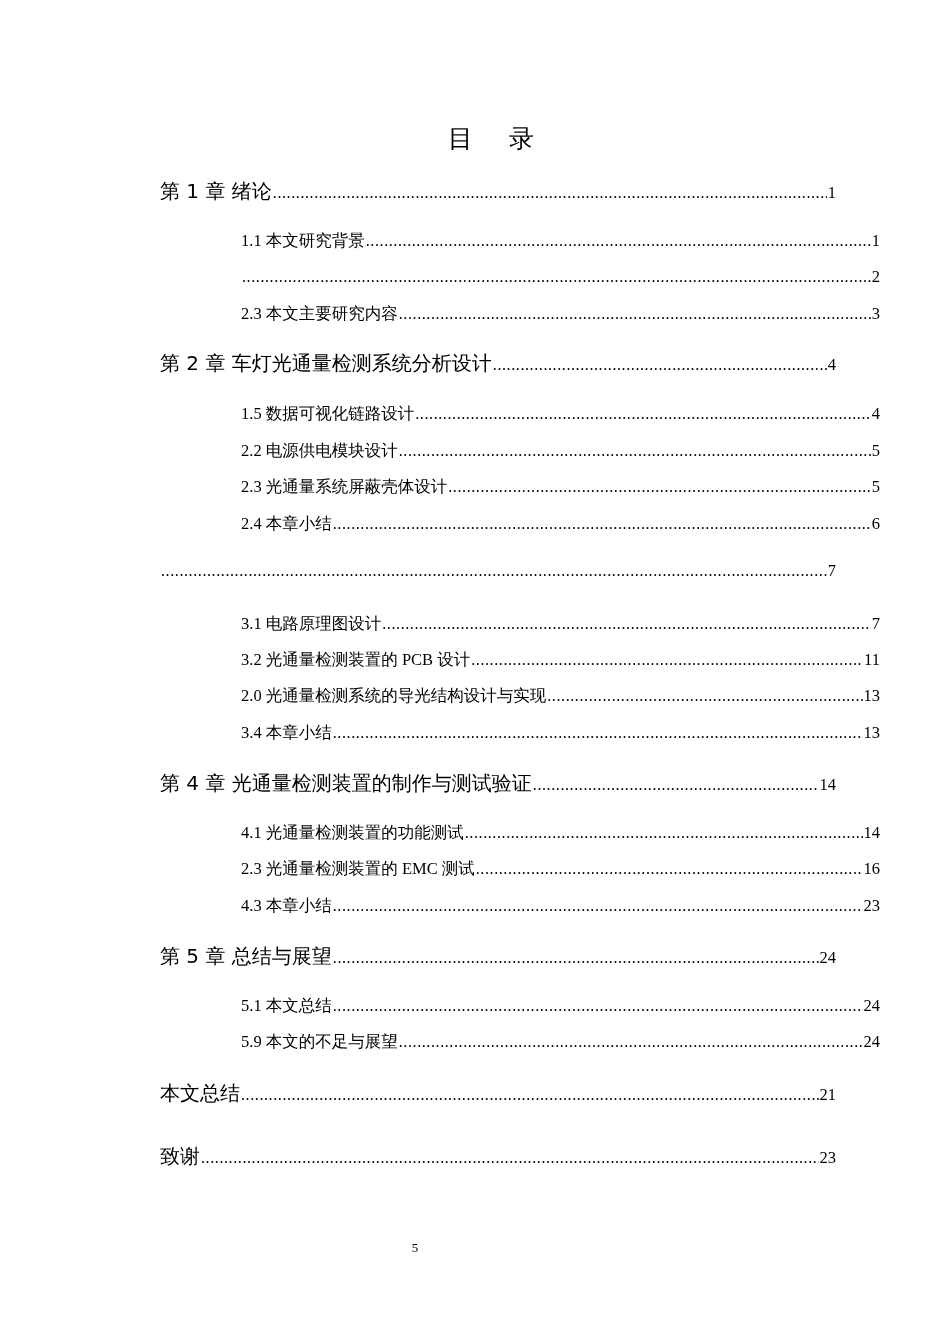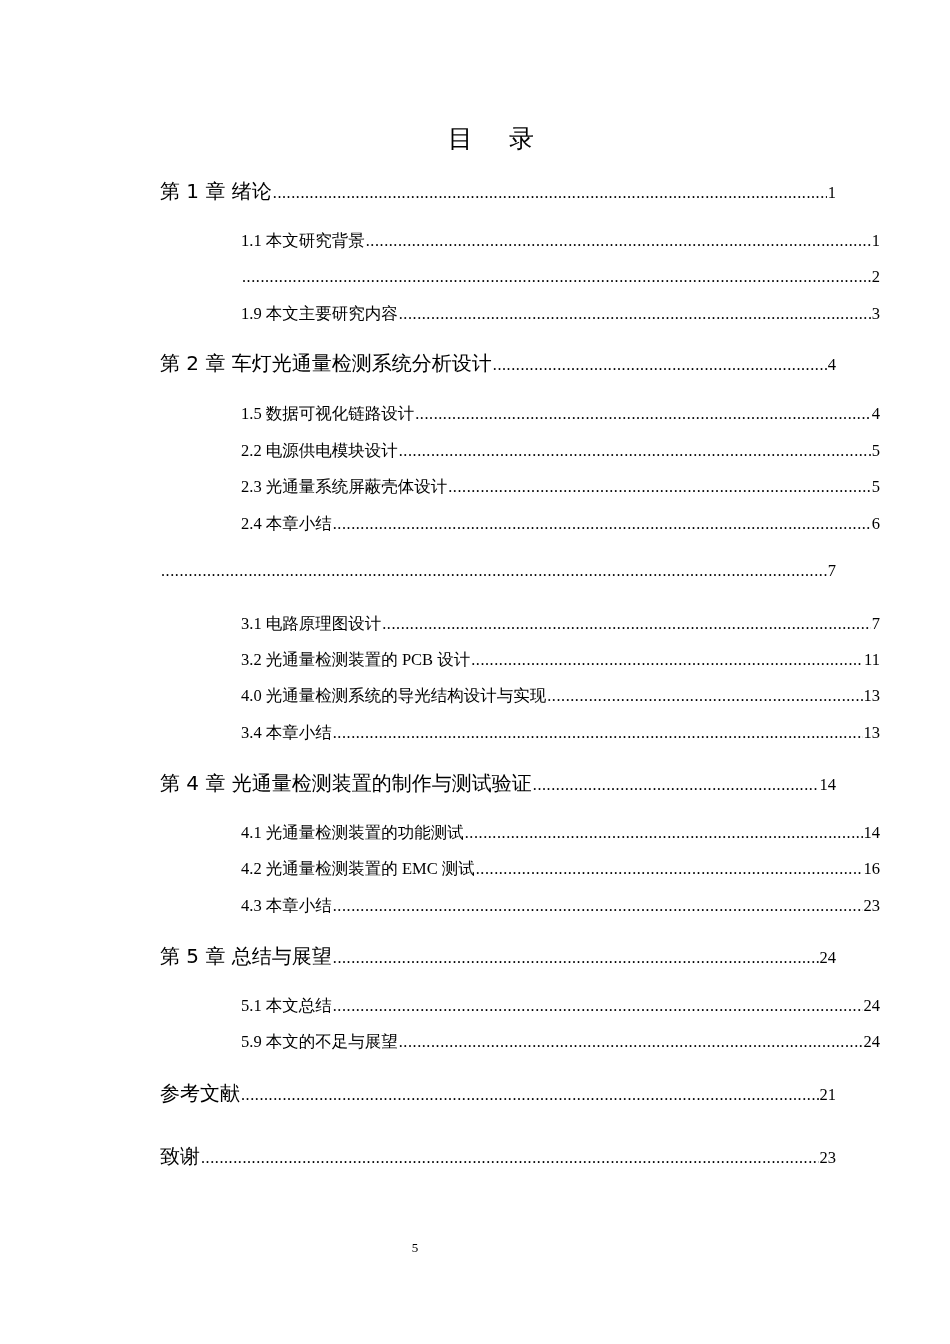--- a/index.html
+++ b/index.html
@@ -44,21 +44,21 @@
     <div class="entry sec" style="top:230px">
       <span class="label">1.1 本文研究背景</span>
       <span class="dots"></span>
       <span class="page">1</span>
     </div>
     <div class="entry sec" style="top:267px">
       <span class="dots"></span>
       <span class="page">2</span>
     </div>
     <div class="entry sec" style="top:303px">
-      <span class="label">1.9 本文主要研究内容</span>
+      <span class="label">2.3 本文主要研究内容</span>
       <span class="dots"></span>
       <span class="page">3</span>
     </div>
 
     <div class="entry ch" style="top:350px">
       <span class="label">第 2 章  车灯光通量检测系统分析设计</span>
       <span class="dots"></span>
       <span class="page">4</span>
     </div>
     <div class="entry sec" style="top:403px">
@@ -90,42 +90,42 @@
       <span class="label">3.1 电路原理图设计</span>
       <span class="dots"></span>
       <span class="page">7</span>
     </div>
     <div class="entry sec" style="top:649px">
       <span class="label">3.2 光通量检测装置的 PCB 设计</span>
       <span class="dots"></span>
       <span class="page">11</span>
     </div>
     <div class="entry sec" style="top:685px">
-      <span class="label">4.0 光通量检测系统的导光结构设计与实现</span>
+      <span class="label">2.0 光通量检测系统的导光结构设计与实现</span>
       <span class="dots"></span>
       <span class="page">13</span>
     </div>
     <div class="entry sec" style="top:722px">
       <span class="label">3.4 本章小结</span>
       <span class="dots"></span>
       <span class="page">13</span>
     </div>
 
     <div class="entry ch" style="top:770px">
       <span class="label">第 4 章  光通量检测装置的制作与测试验证</span>
       <span class="dots"></span>
       <span class="page">14</span>
     </div>
     <div class="entry sec" style="top:822px">
       <span class="label">4.1 光通量检测装置的功能测试</span>
       <span class="dots"></span>
       <span class="page">14</span>
     </div>
     <div class="entry sec" style="top:858px">
-      <span class="label">4.2 光通量检测装置的 EMC 测试</span>
+      <span class="label">2.3 光通量检测装置的 EMC 测试</span>
       <span class="dots"></span>
       <span class="page">16</span>
     </div>
     <div class="entry sec" style="top:895px">
       <span class="label">4.3 本章小结</span>
       <span class="dots"></span>
       <span class="page">23</span>
     </div>
 
     <div class="entry ch" style="top:943px">
@@ -138,21 +138,21 @@
       <span class="dots"></span>
       <span class="page">24</span>
     </div>
     <div class="entry sec" style="top:1031px">
       <span class="label">5.9 本文的不足与展望</span>
       <span class="dots"></span>
       <span class="page">24</span>
     </div>
 
     <div class="entry ch" style="top:1080px">
-      <span class="label">参考文献</span>
+      <span class="label">本文总结</span>
       <span class="dots"></span>
       <span class="page">21</span>
     </div>
     <div class="entry ch" style="top:1143px">
       <span class="label">致谢</span>
       <span class="dots"></span>
       <span class="page">23</span>
     </div>
   </div>
 

